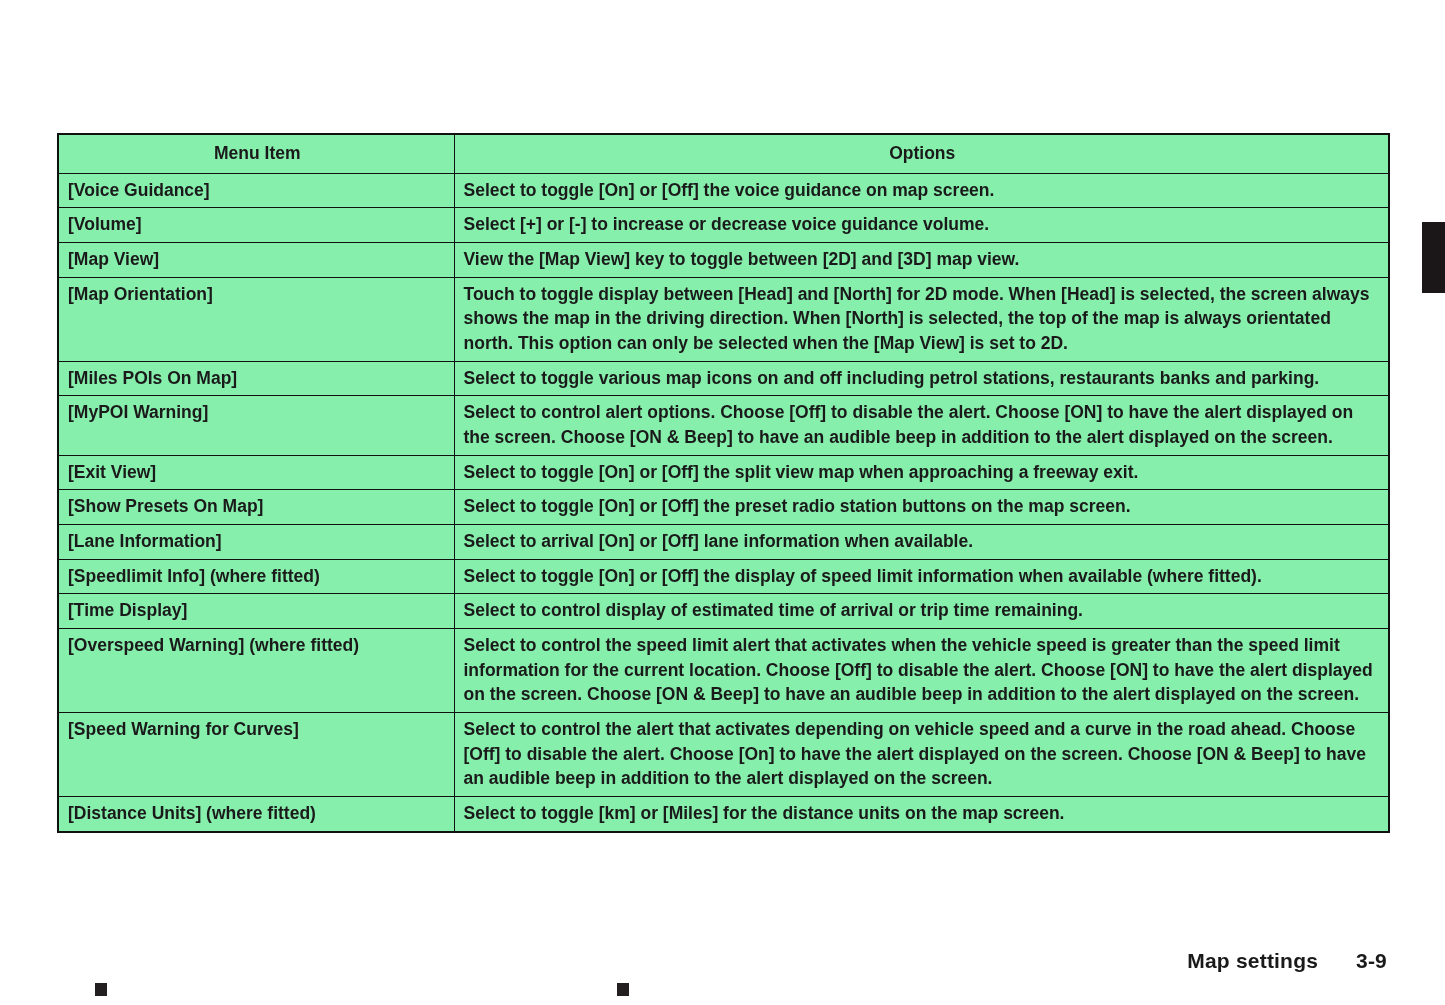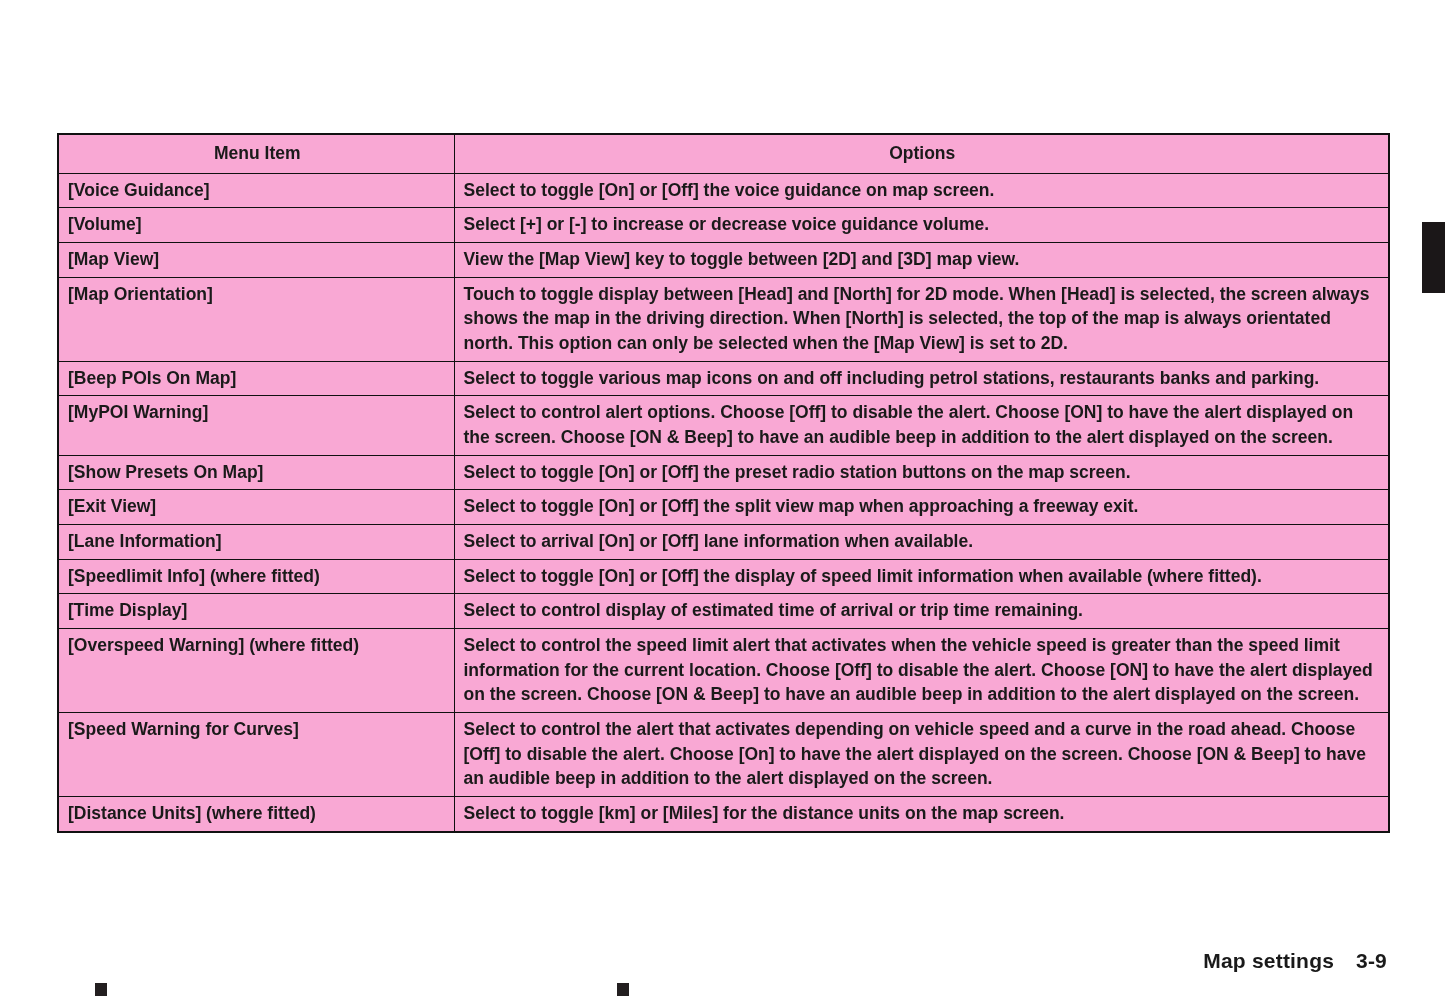--- a/index.html
+++ b/index.html
@@ -62,21 +62,21 @@
   table.spec col.c2 { width: 935px; }
 
   table.spec th,
   table.spec td {
     border: 1.6px solid #111111;
     padding: 4px 7px 5px 9px;
     font-size: 17.5px;
     line-height: 1.41;
     vertical-align: top;
     text-align: left;
-    background: #f9a8d4;
+    background: #86efac;
   }
   table.spec thead th {
     text-align: center;
     font-weight: bold;
     font-size: 17.5px;
     padding-top: 6px;
     padding-bottom: 7px;
   }
   table.spec tbody td {
     font-weight: bold;
@@ -85,21 +85,21 @@
     white-space: normal;
   }
 
   
   .footer {
     position: absolute;
     right: 58px;
     bottom: 32px;
     display: flex;
     align-items: baseline;
-    gap: 22px;
+    gap: 38px;
     font-size: 21px;
     font-weight: bold;
     letter-spacing: 0.2px;
   }
   .footer .chapter { font-weight: bold; }
   .footer .pageno  { font-weight: bold; }
 </style>
 </head>
 <body>
 
@@ -130,34 +130,34 @@
           </tr>
           <tr>
             <td class="item">[Map View]</td>
             <td class="options">View the [Map View] key to toggle between [2D] and [3D] map view.</td>
           </tr>
           <tr>
             <td class="item">[Map Orientation]</td>
             <td class="options">Touch to toggle display between [Head] and [North] for 2D mode. When [Head] is selected, the screen always shows the map in the driving direction. When [North] is selected, the top of the map is always orientated north. This option can only be selected when the [Map View] is set to 2D.</td>
           </tr>
           <tr>
-            <td class="item">[Beep POIs On Map]</td>
+            <td class="item">[Miles POIs On Map]</td>
             <td class="options">Select to toggle various map icons on and off including petrol stations, restaurants banks and parking.</td>
           </tr>
           <tr>
             <td class="item">[MyPOI Warning]</td>
             <td class="options">Select to control alert options. Choose [Off] to disable the alert. Choose [ON] to have the alert displayed on the screen. Choose [ON &amp; Beep] to have an audible beep in addition to the alert displayed on the screen.</td>
           </tr>
           <tr>
+            <td class="item">[Exit View]</td>
+            <td class="options">Select to toggle [On] or [Off] the split view map when approaching a freeway exit.</td>
+          </tr>
+          <tr>
             <td class="item">[Show Presets On Map]</td>
             <td class="options">Select to toggle [On] or [Off] the preset radio station buttons on the map screen.</td>
-          </tr>
-          <tr>
-            <td class="item">[Exit View]</td>
-            <td class="options">Select to toggle [On] or [Off] the split view map when approaching a freeway exit.</td>
           </tr>
           <tr>
             <td class="item">[Lane Information]</td>
             <td class="options">Select to arrival [On] or [Off] lane information when available.</td>
           </tr>
           <tr>
             <td class="item">[Speedlimit Info] (where fitted)</td>
             <td class="options">Select to toggle [On] or [Off] the display of speed limit information when available (where fitted).</td>
           </tr>
           <tr>

